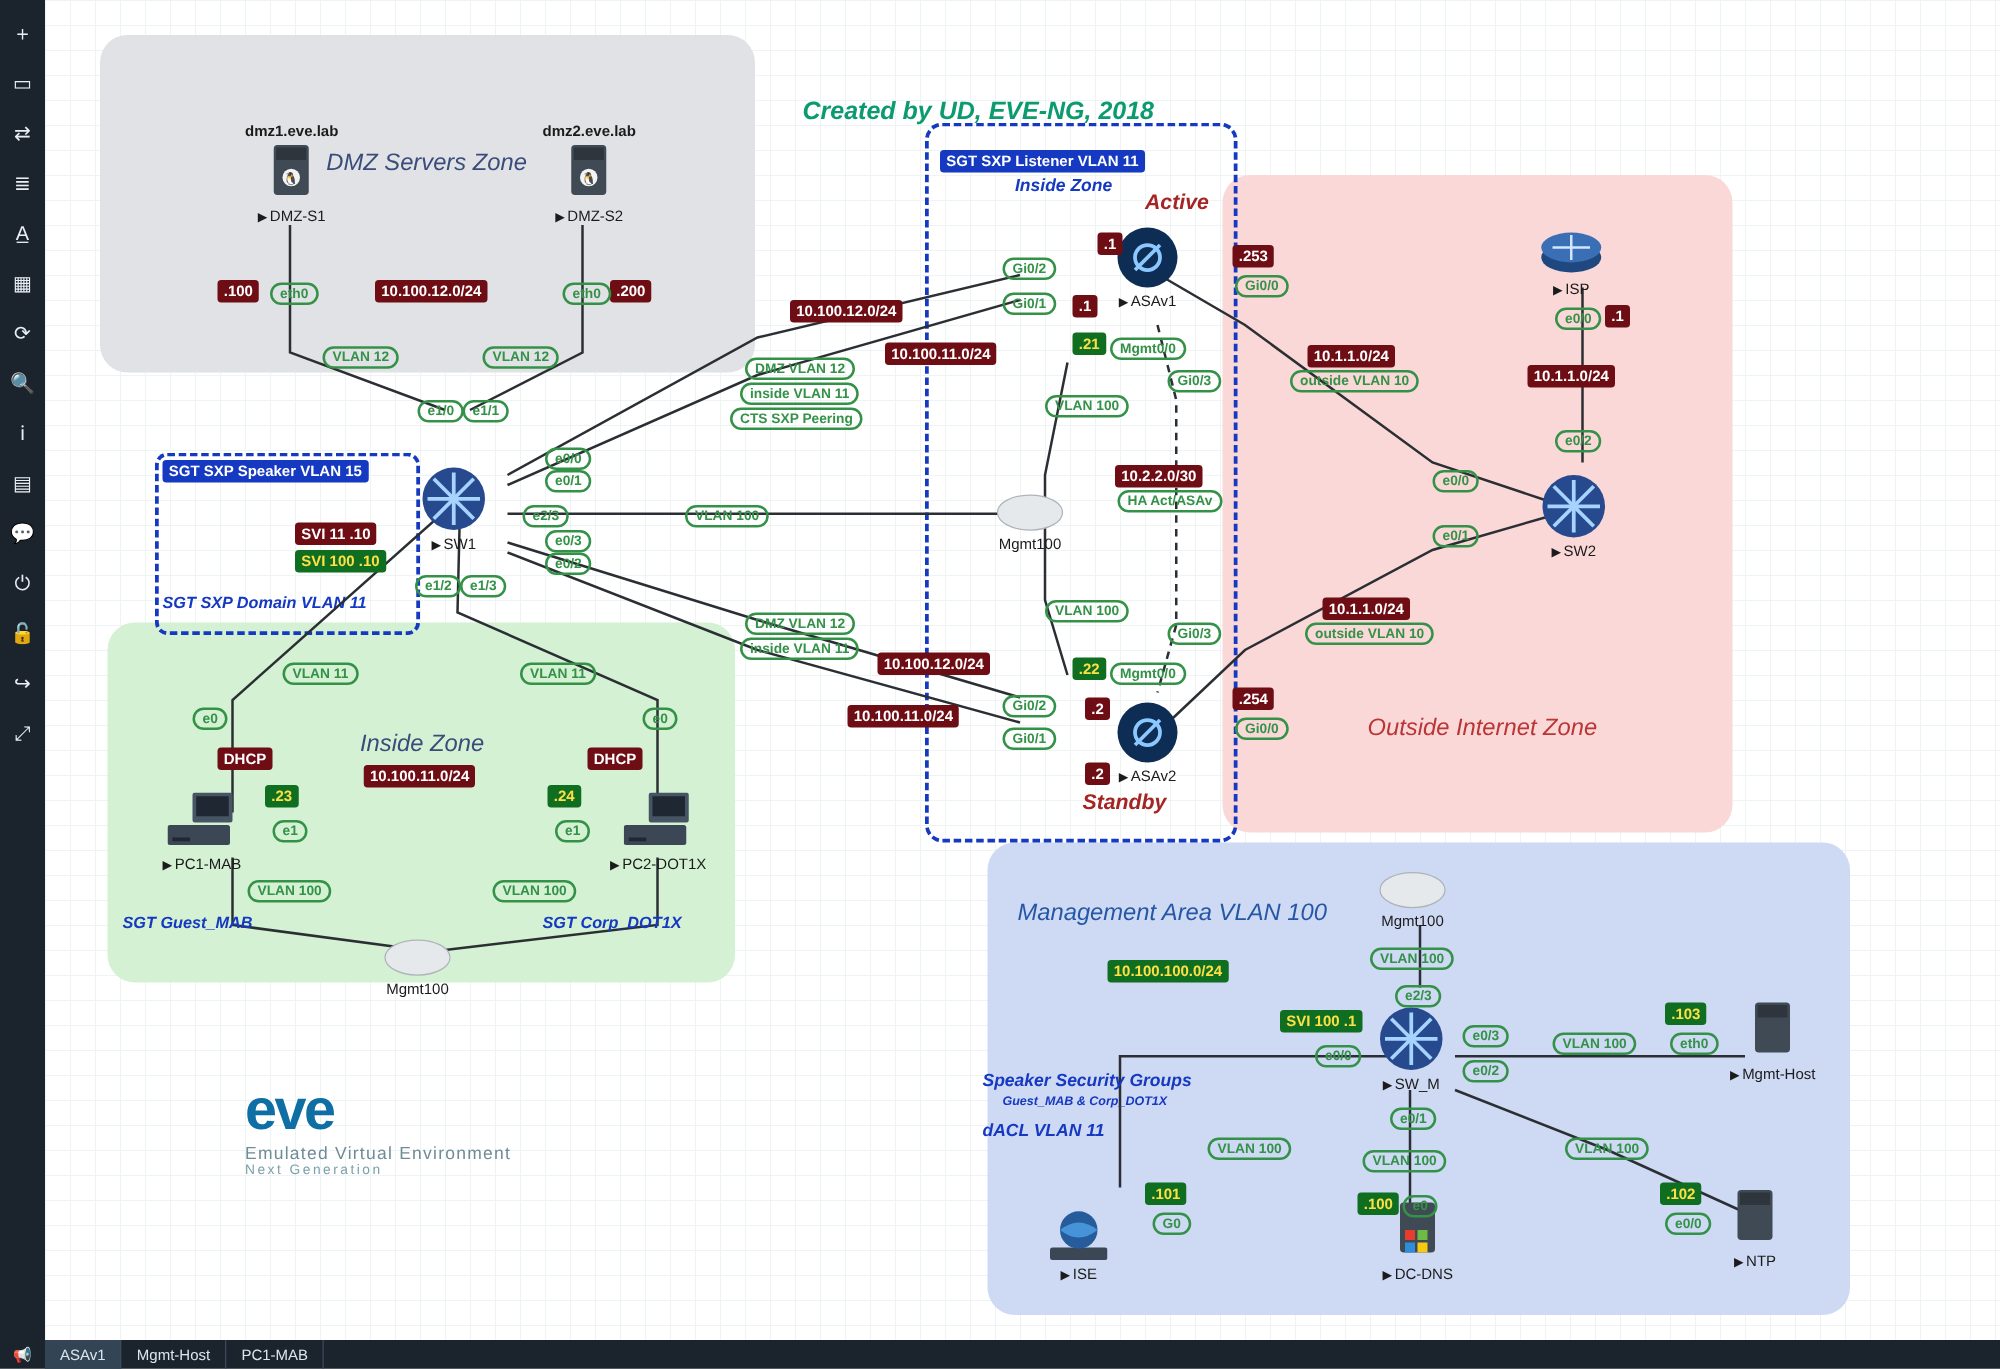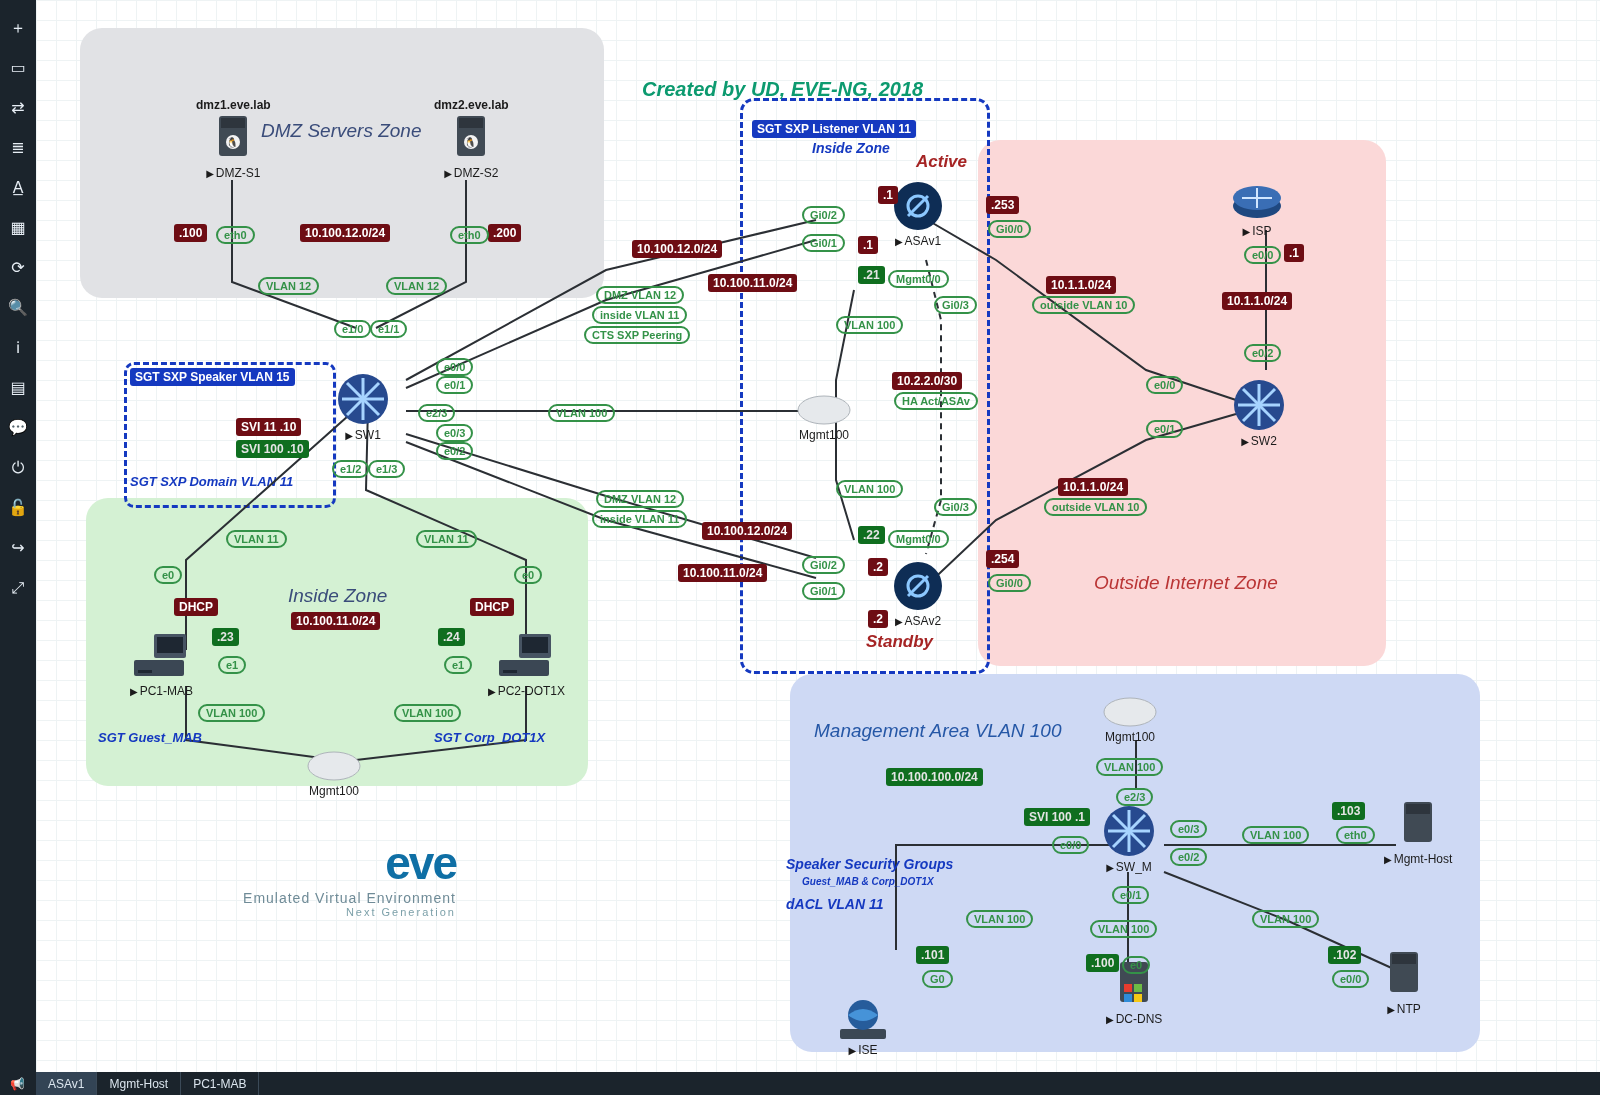--- a/index.html
+++ b/index.html
@@ -14,29 +14,29 @@
 #zone-outside{left:942px;top:140px;width:408px;height:526px;background:#fbd8d8}
 #zone-mgmt{left:754px;top:674px;width:690px;height:378px;background:#ced9f4}
 #zone-inside{left:50px;top:498px;width:502px;height:288px;background:#d4f1d3}
 #zone-sxp{left:88px;top:362px;width:206px;height:140px;border:3px dashed #1539c0;background:transparent;border-radius:10px}
 .node{position:absolute;display:flex;flex-direction:column;align-items:center;gap:2px}
 .node-label{font-size:12px;color:#1b1b1b;white-space:nowrap}
 .node-label .play{font-size:10px;margin-right:2px}
 .title{position:absolute;font-weight:400;font-style:italic}
 .tag{position:absolute;font-size:12px;padding:2px 5px;border-radius:3px;white-space:nowrap;font-weight:600}
 .tag-red{background:#6e0d14;color:#fff}
-.tag-green{background:#0f6e1f;color:#e5e5e5}
+.tag-green{background:#0f6e1f;color:#fde047}
 .tag-bluebox{background:#1539c0;color:#fff}
 .tag-port{background:transparent;color:#349248;border:2px solid #349248;border-radius:11px;font-size:11px;padding:1px 6px}
 .free-text{position:absolute;font-style:italic;font-weight:700}
 #bottombar{position:absolute;left:0;bottom:0;width:100%;height:23px;background:#1b242c;display:flex;align-items:center;color:#dbe5ee;font-size:12px}
 #bottombar .btab{padding:0 12px;height:100%;display:flex;align-items:center;border-right:1px solid #3b4a58;cursor:pointer}
 #bottombar .btab.active{background:#334455}
 #bottombar .corner{width:36px;text-align:center}
-.logo{position:absolute;left:160px;top:836px;width:260px;text-align:right;color:#3a7f93}
+.logo{position:absolute;left:160px;top:860px;width:260px;text-align:left;color:#3a7f93}
 .logo .brand{font-size:46px;font-weight:800;letter-spacing:-2px;color:#0f6fa5}
 .logo .sub1{font-size:14px;color:#6f8b97;letter-spacing:1px}
 .logo .sub2{font-size:11px;color:#7ca0a9;letter-spacing:2px}
 svg.link{position:absolute;pointer-events:none}
 </style>
 </head>
 <body>
 
 <div id="sidebar">
   <div class="tool">＋</div>
@@ -237,21 +237,21 @@
         <ellipse cx="25" cy="30" rx="24" ry="12" fill="#1f4880"></ellipse>
         <ellipse cx="25" cy="22" rx="24" ry="12" fill="#3a6eb5"></ellipse>
         <g stroke="#d1e6ff" stroke-width="2">
           <line x1="10" y1="22" x2="40" y2="22"></line>
           <line x1="25" y1="12" x2="25" y2="32"></line>
         </g>
       </svg>
     <div class="node-label"><span class="play">▶</span><span>ISP</span></div>
   </div>
 
-  <div class="node" style="left:804px;top:999px">
+  <div class="node" style="left:804px;top:968px">
     <svg width="46" height="42">
         <rect x="0" y="30" width="46" height="10" rx="2" fill="#3b4754"></rect>
         <circle cx="23" cy="16" r="15" fill="#265c9b"></circle>
         <path d="M8 16 Q23 4 38 16 Q23 28 8 16" fill="#4693d8"></path>
       </svg>
     <div class="node-label"><span class="play">▶</span><span>ISE</span></div>
   </div>
   <div class="node" style="left:1348px;top:950px">
     <svg width="40" height="50">
         <rect x="6" y="2" width="28" height="40" rx="3" fill="#404a54"></rect>

